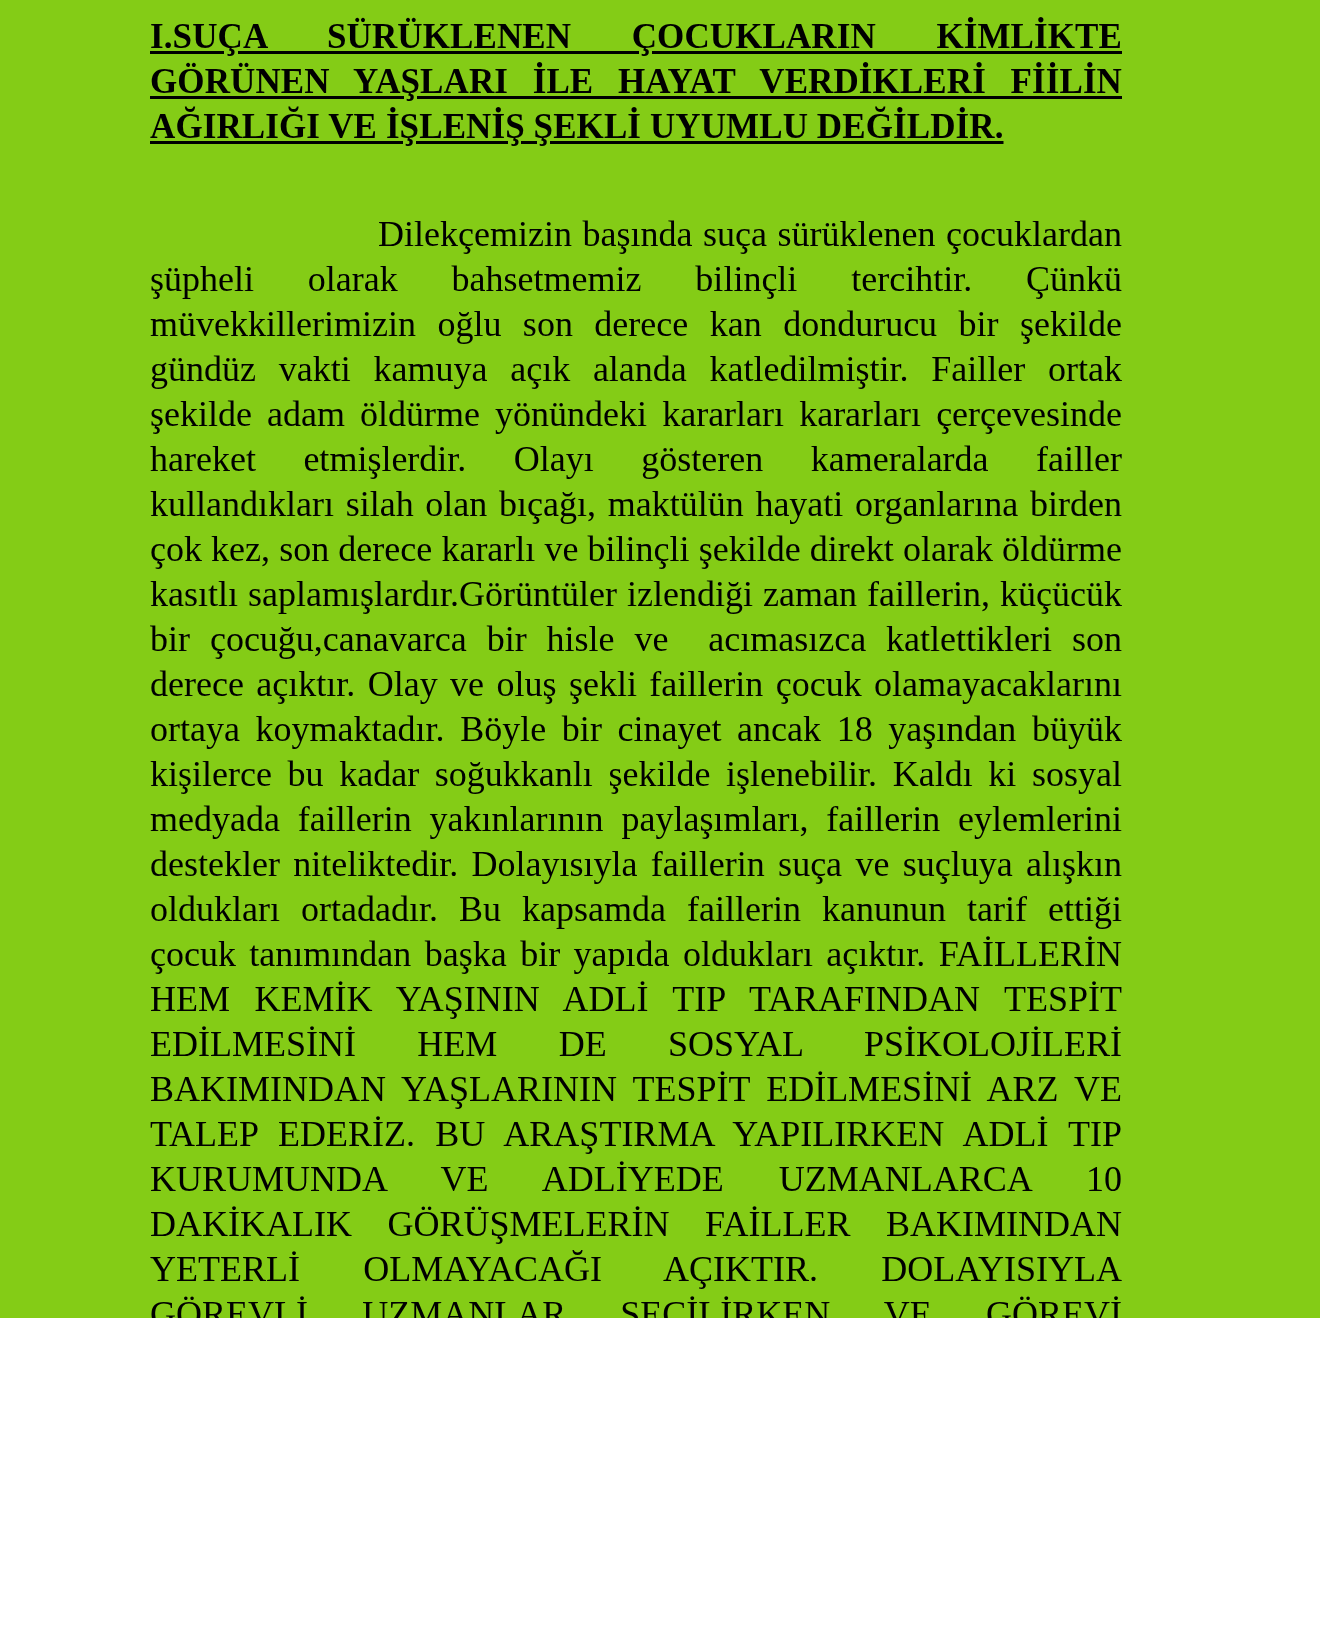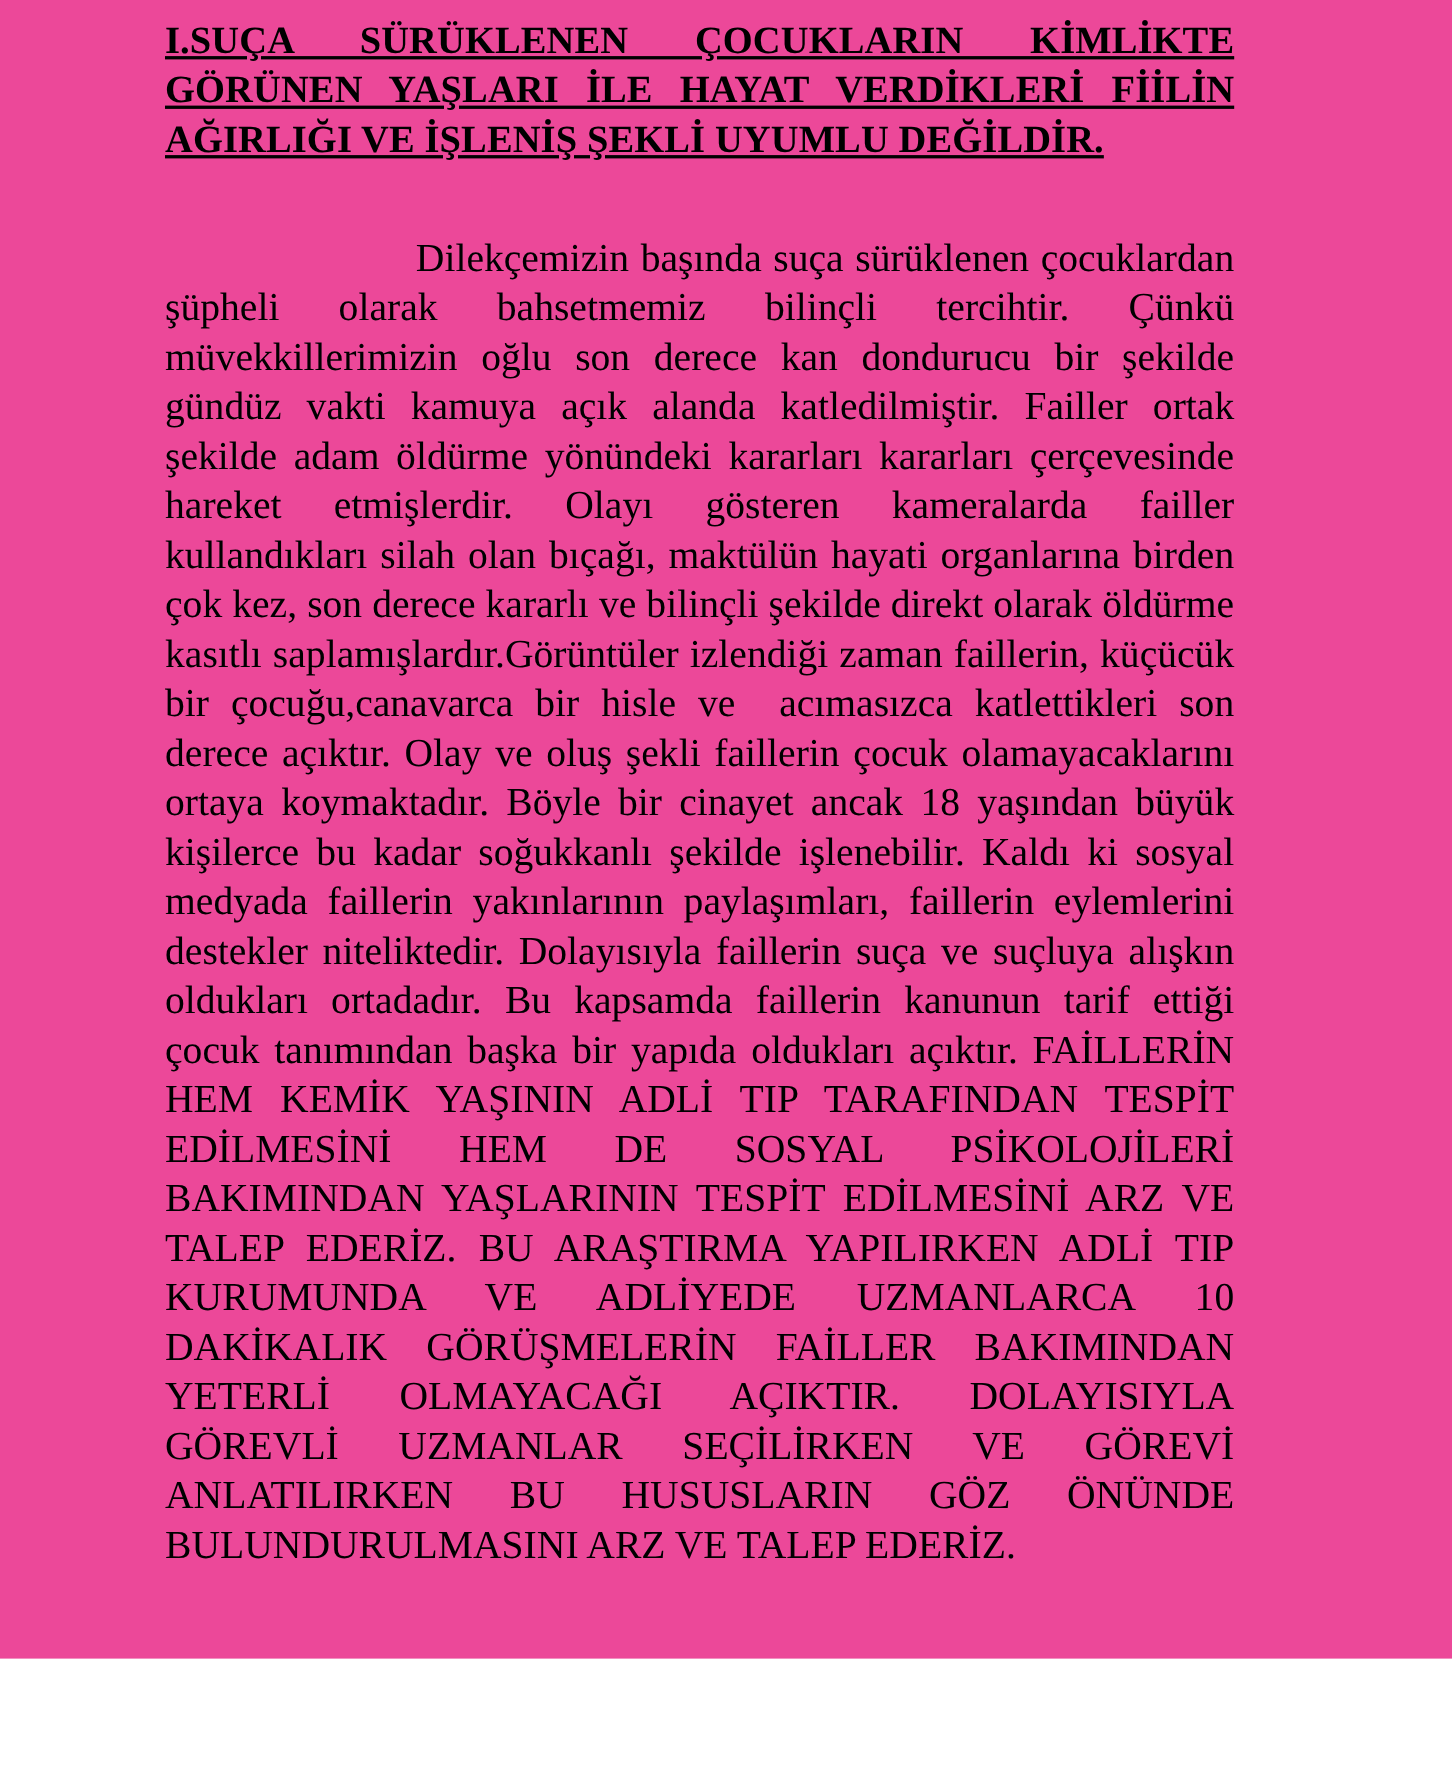--- a/index.html
+++ b/index.html
@@ -11,22 +11,22 @@
 
   body {
     font-family: "Liberation Serif", "DejaVu Serif", serif;
     color: #000000;
     -webkit-font-smoothing: antialiased;
   }
 
   .page {
     position: relative;
     width: 1320px;
-    height: 1508px;
-    background: #ec4899;
+    height: 1318px;
+    background: #84cc16;
     overflow: hidden;
     box-sizing: border-box;
   }
 
   .content {
     position: absolute;
     left: 150px;
     top: 14px;
     width: 972px;
   }

